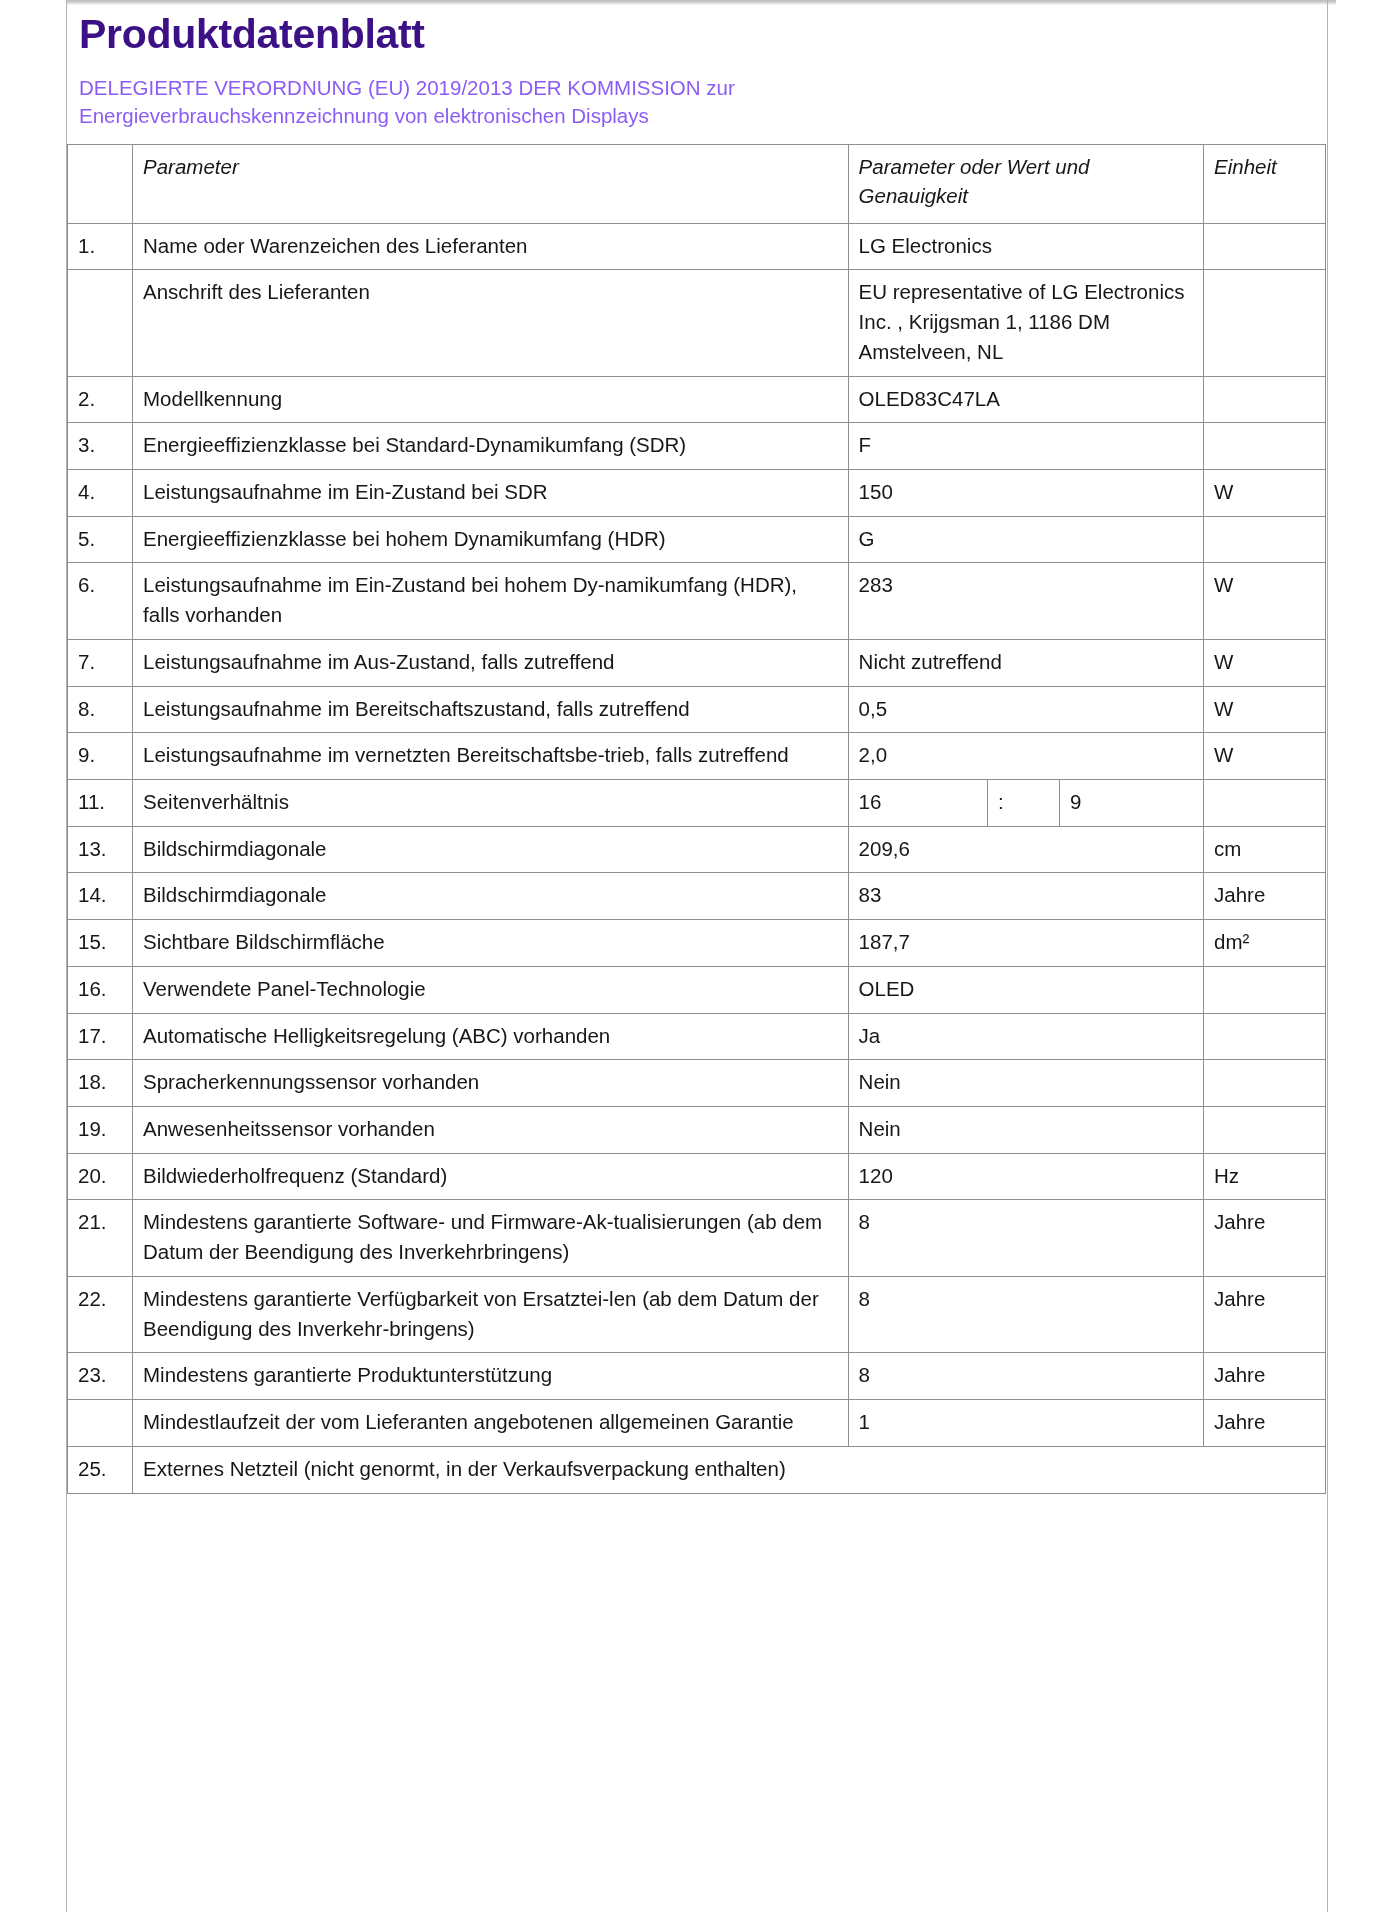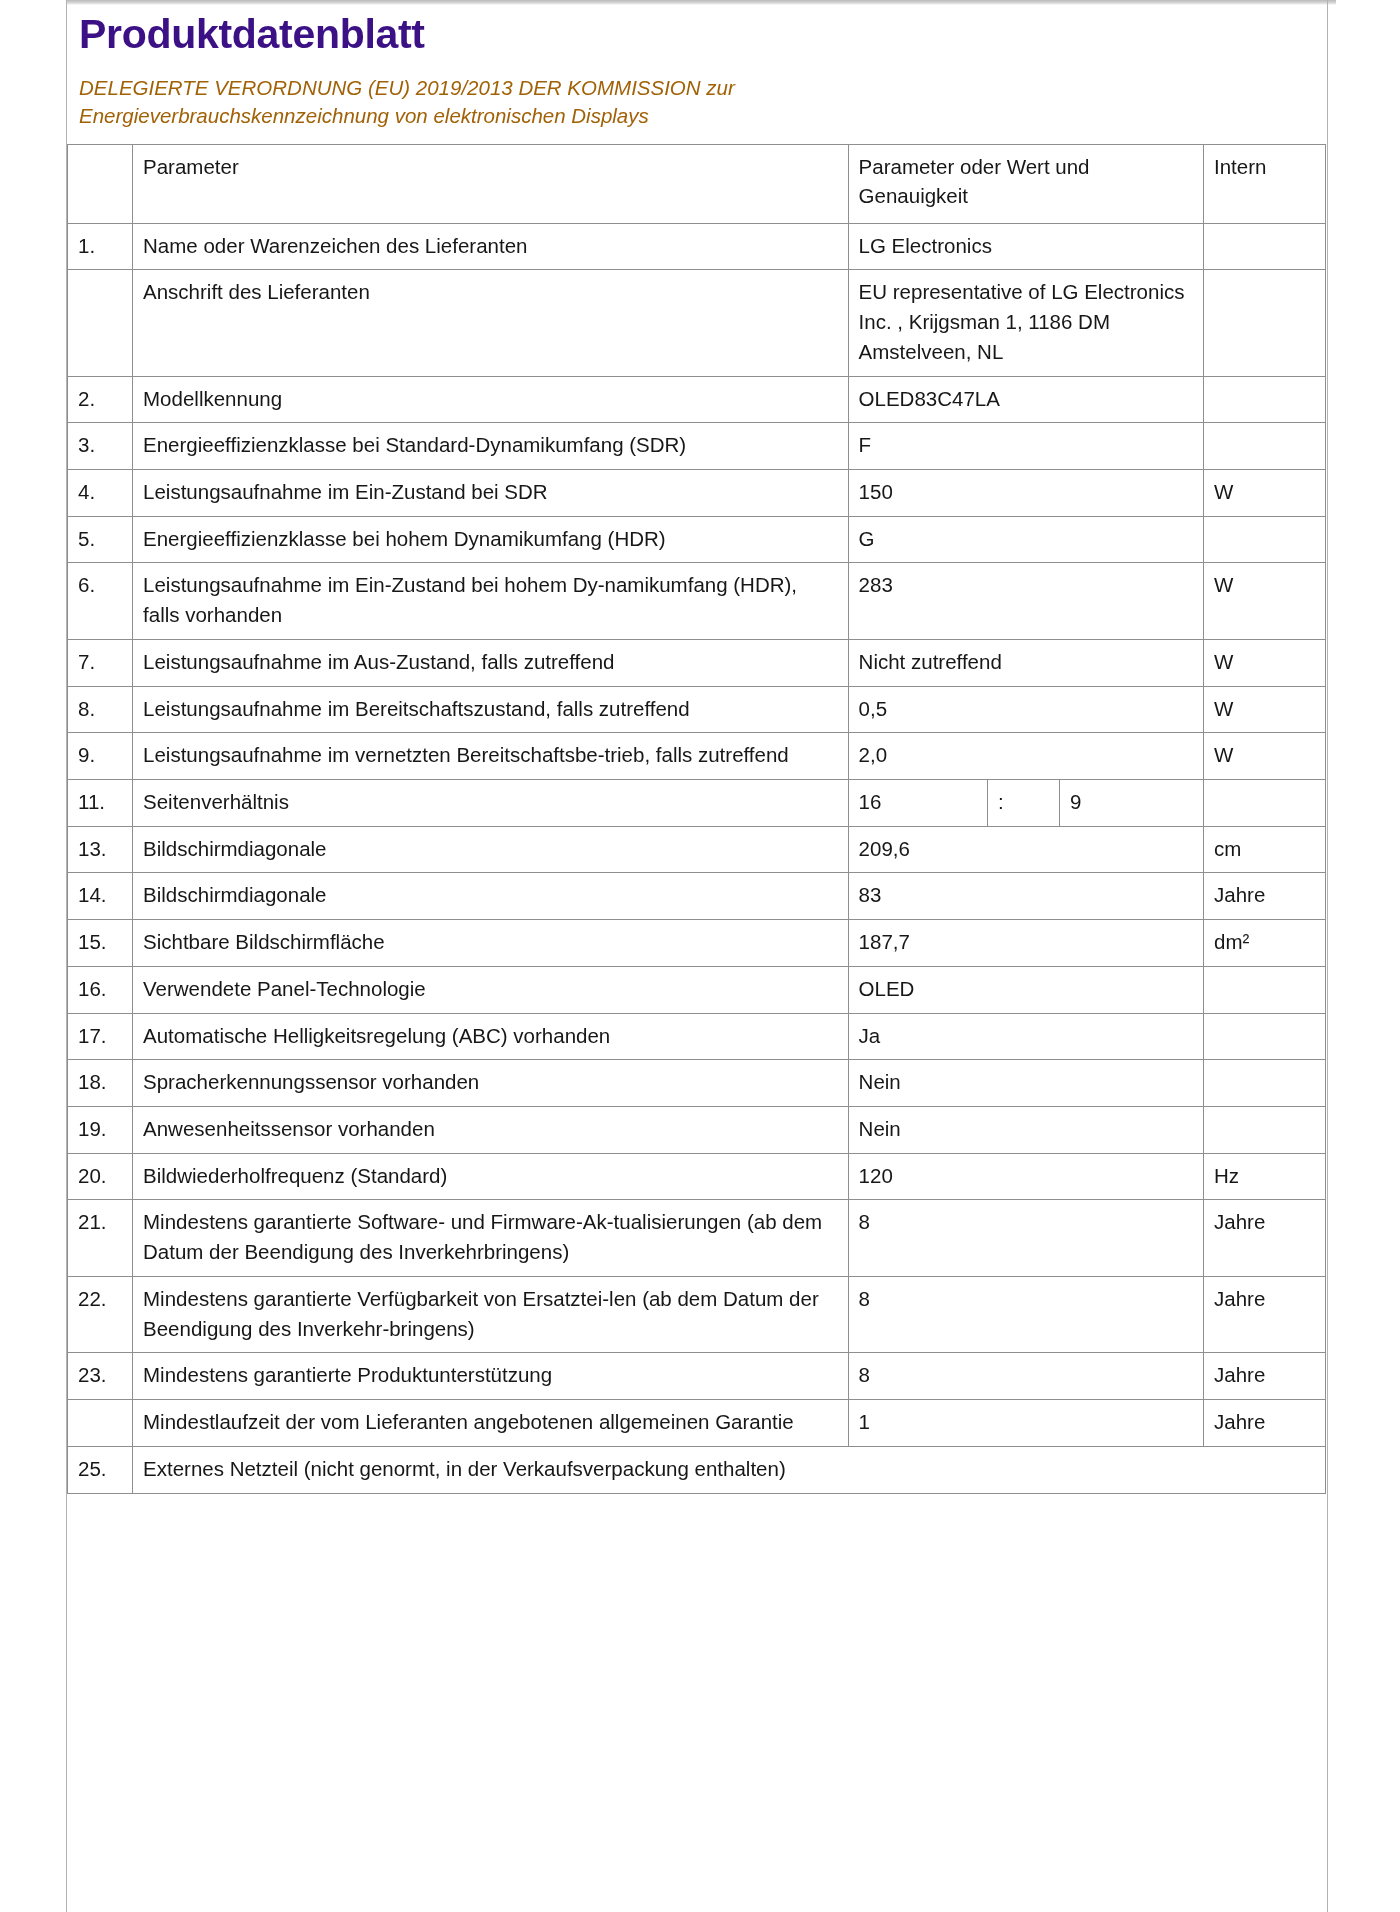--- a/index.html
+++ b/index.html
@@ -52,24 +52,23 @@
     font-weight: bold;
     color: #3b1185;
     letter-spacing: -0.3px;
     padding: 12px 0 0 12px;
     line-height: 1.12;
   }
 
   .subtitle {
     font-size: 20.5px;
     line-height: 1.36;
-    color: #a16207;
+    color: #8b5cf6;
     padding: 16px 0 14px 12px;
     max-width: 900px;
-    font-style: italic;
   }
 
   table.sheet {
     border-collapse: collapse;
     width: 1259px;
     table-layout: fixed;
     font-size: 20.5px;
     color: #171717;
   }
   table.sheet td, table.sheet th {
@@ -88,21 +87,21 @@
   col.c-sep   { width: 62px;  }
   col.c-val2  { width: 124px; }
   col.c-unit  { width: 105px; }
 
   .idx {
     text-align: right;
     padding-right: 11px;
     padding-left: 4px;
     white-space: nowrap;
   }
-  .hdr { font-weight: bold; }
+  .hdr { font-weight: bold; font-style: italic; }
   .hdr-tall { height: 62px; }
   .val-right { text-align: right; }
   .val-center { text-align: center; margin-left: 28px; }
   .nowrap { white-space: nowrap; }
 </style>
 </head>
 <body>
 
 <div class="page">
   <div class="edge-top"></div>
@@ -120,21 +119,21 @@
           <col class="c-val">
           <col class="c-sep">
           <col class="c-val2">
           <col class="c-unit">
       </colgroup>
       <thead>
         <tr>
           <th class="idx hdr-tall"></th>
           <th class="hdr">Parameter</th>
           <th class="hdr" colspan="3">Parameter oder Wert und Genauigkeit</th>
-          <th class="hdr">Intern</th>
+          <th class="hdr">Einheit</th>
         </tr>
       </thead>
       <tbody id="tbody">
           <tr>
             <td class="idx">1.</td>
             <td>Name oder Warenzeichen des Lieferanten</td>
             <td colspan="3" class="">LG Electronics</td>
             <td class="nowrap"></td>
           </tr>
           <tr>

